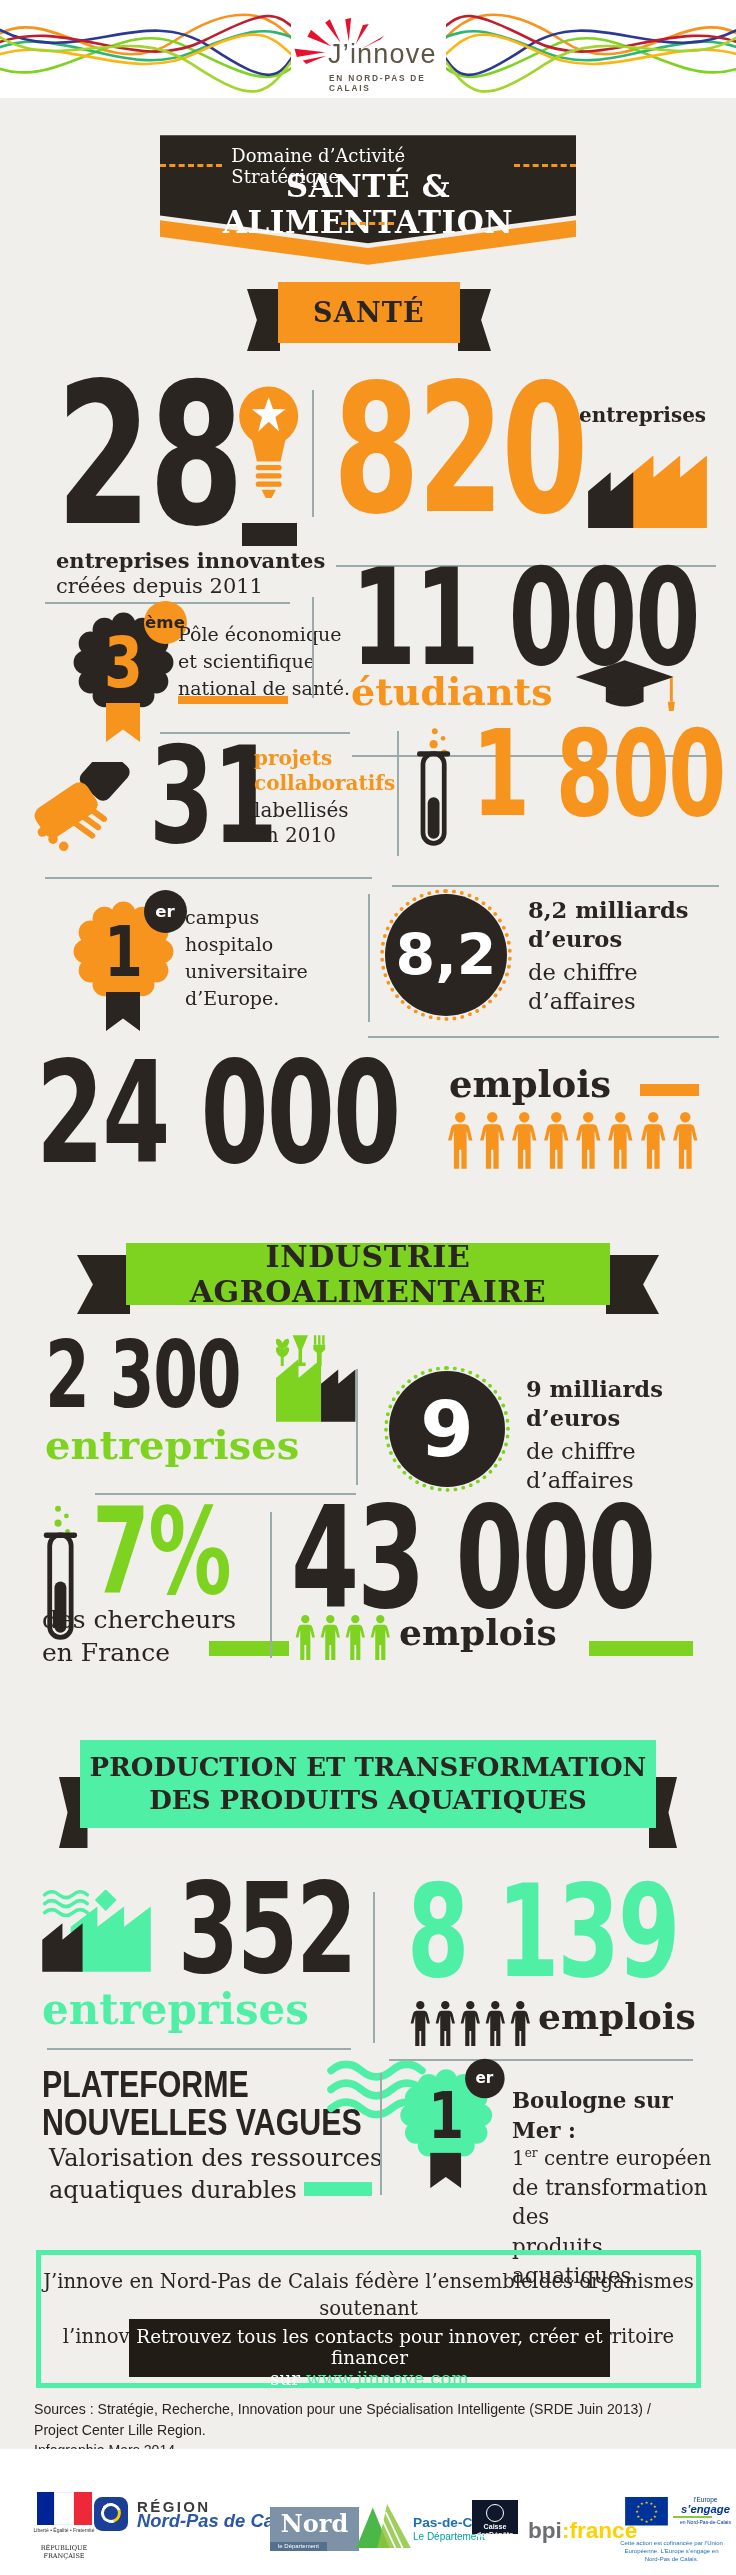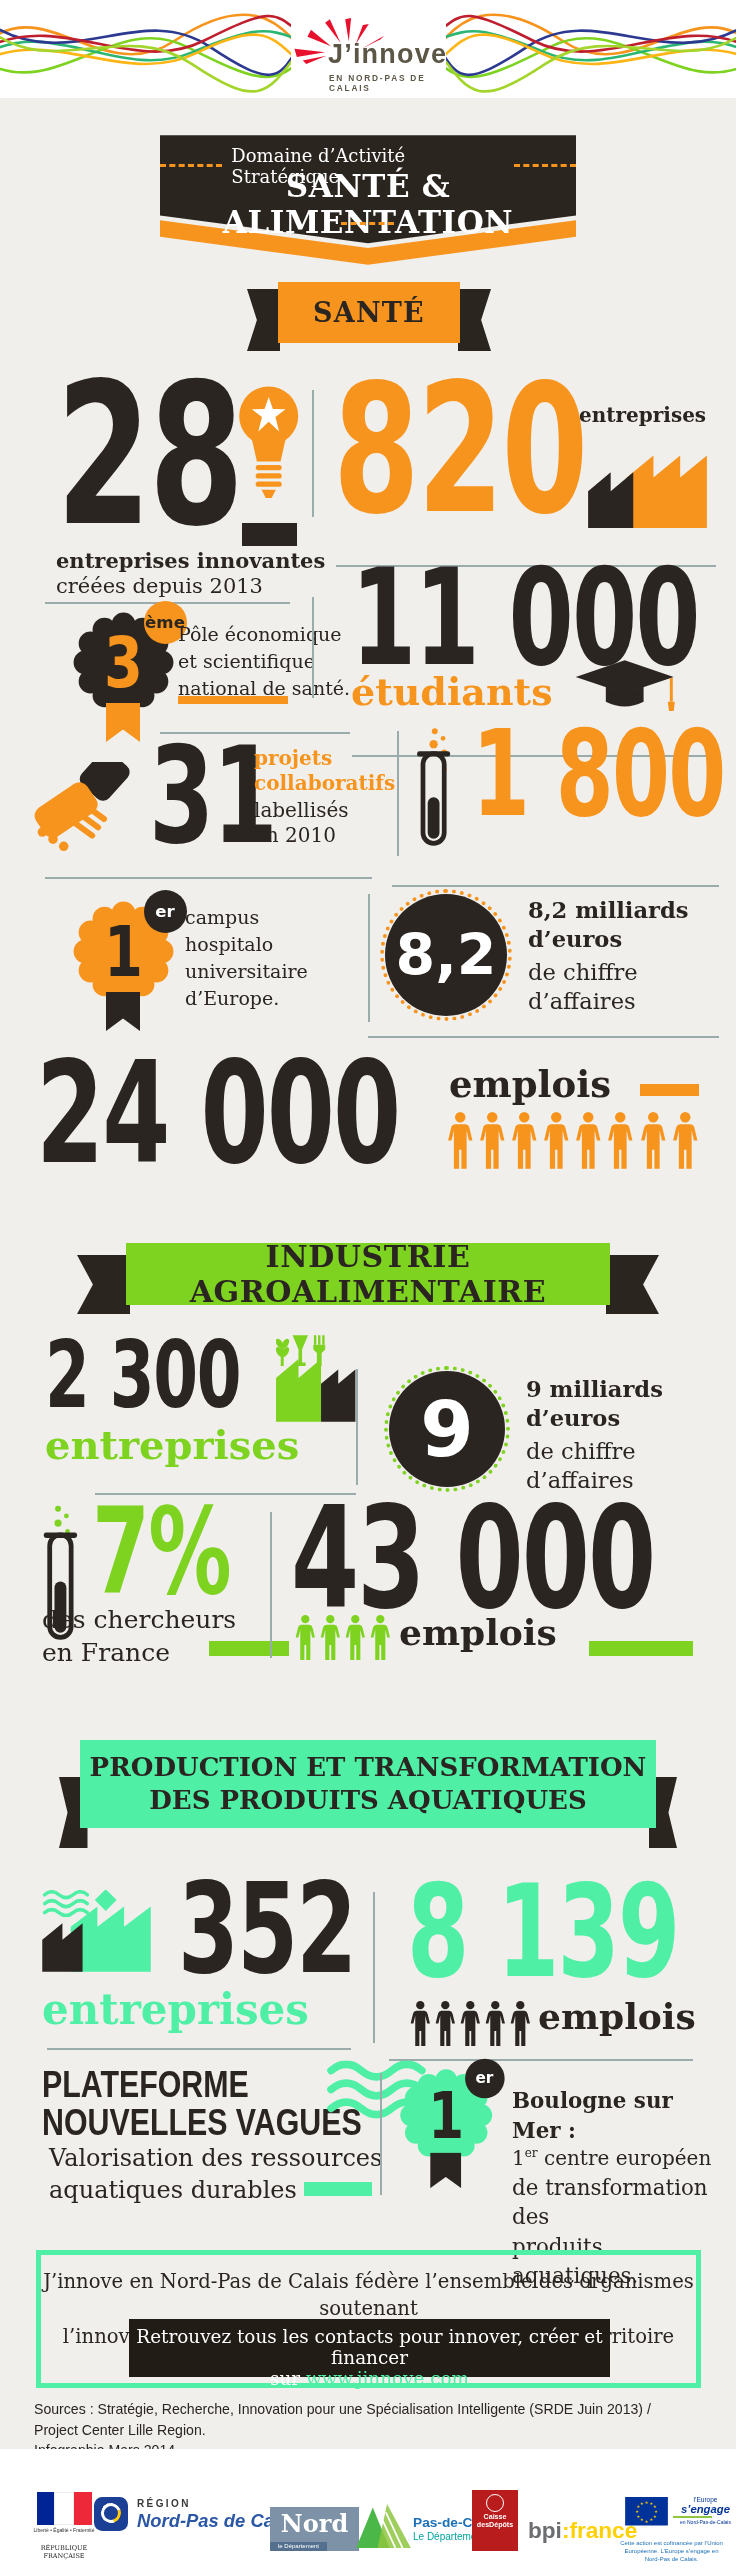--- a/index.html
+++ b/index.html
@@ -115,21 +115,21 @@
         <g fill="#e8112d">
           <polygon points="0,52 52,58 4,66"></polygon>
           <polygon points="28,20 62,48 22,32"></polygon>
           <polygon points="60,2 78,42 52,8"></polygon>
           <polygon points="96,0 92,40 86,2"></polygon>
           <polygon points="126,10 104,44 116,12"></polygon>
           <polygon points="152,30 114,52 146,36"></polygon>
           <polygon points="14,72 54,64 20,78"></polygon>
         </g>
       </svg>
-      <div class="abs cond" style="left:58px;top:21.4px;font-size:27px;font-weight:bold;letter-spacing:1.2px;color:#5b5646;">J’innove</div>
+      <div class="abs cond" style="left:58px;top:21.4px;font-size:27px;font-weight:normal;letter-spacing:1.2px;color:#5b5646;">J’innove</div>
       <div class="abs cond" style="left:59px;top:55px;font-size:8.3px;font-weight:bold;letter-spacing:1.8px;color:#5b5646;">EN NORD-PAS DE CALAIS</div>
     </div>
   </div>
 
   <div class="abs" style="left:160px;top:135px;width:416px;height:143px;">
     <svg width="416" height="143" viewBox="0 0 700 240">
       <polygon points="0,0 700,0 700,135 350,182 0,135" fill="#2b251f"></polygon>
       <polygon points="0,143 350,190 700,143 700,171 350,218 0,171" fill="#f7941e"></polygon>
     </svg>
     <div class="abs" style="left:0;top:9.5px;width:416px;display:flex;align-items:center;justify-content:center;gap:9.5px;">
@@ -152,21 +152,21 @@
     <circle cx="52" cy="55" r="50" fill="#f7941e"></circle>
     <path d="M22 88 L32 132 H72 L82 88 Z" fill="#f7941e"></path>
     <polygon fill="#ffffff" points="52,23 59.1,43.3 80.5,43.7 63.4,56.7 69.6,81.3 52,65 34.4,81.3 40.6,56.7 23.5,43.7 44.9,43.3"></polygon>
     <rect x="30" y="138" width="44" height="9" rx="4.5" fill="#f7941e"></rect>
     <rect x="30" y="152" width="44" height="9" rx="4.5" fill="#f7941e"></rect>
     <rect x="30" y="166" width="44" height="9" rx="4.5" fill="#f7941e"></rect>
     <path d="M40 180 H64 L57 194 H47 Z" fill="#f7941e"></path>
   </svg>
   <div class="abs" style="left:242px;top:523px;width:55px;height:22.6px;background:#2b2521;"></div>
   <div class="abs slab bold" style="left:56px;top:548px;font-size:21px;">entreprises innovantes</div>
-  <div class="abs slab" style="left:56px;top:574px;font-size:21px;">créées depuis 2013</div>
+  <div class="abs slab" style="left:56px;top:574px;font-size:21px;">créées depuis 2011</div>
 
   <div class="vline" style="left:312px;top:390px;height:127px;"></div>
 
   <div class="abs num c-orange" style="left:333px;top:381px;font-size:178px;">820</div>
   <div class="abs slab bold" style="left:579px;top:403px;font-size:20px;">entreprises</div>
   <svg class="abs" style="left:585px;top:433px;" width="125" height="98" viewBox="0 0 210 165">
     <path d="M70 160 V75 L115 38 V75 L160 38 V75 L205 38 V160 Z" fill="#f7941e"></path>
     <path d="M5 160 V98 L43 66 V98 L81 66 V160 Z" fill="#2b2521"></path>
   </svg>
   <div class="hline" style="left:336px;top:565px;width:380px;"></div>
@@ -440,41 +440,41 @@
           <div style="flex:1;background:#ed2939;"></div>
       </div>
       <div class="cond" style="font-size:5px;text-align:center;margin-top:2.4px;color:#333;">Liberté • Égalité • Fraternité</div>
       <div class="slab" style="font-size:6.5px;text-align:center;margin-top:11px;color:#222;">RÉPUBLIQUE FRANÇAISE</div>
     </div>
 
     <div class="abs" style="left:94px;top:48px;">
       <div style="position:absolute;left:0;top:0;width:34px;height:34px;border-radius:8.3px;background:#1b3f94;">
         <div style="position:absolute;left:7.1px;top:6px;width:20px;height:20px;border:3.6px solid #ffffff;border-right-color:#ffcc00;border-radius:50%;transform:rotate(25deg);"></div>
       </div>
-      <div class="cond bold" style="position:absolute;left:43px;top:1.2px;font-size:10px;letter-spacing:2.4px;color:#3a3a3a;">RÉGION</div>
+      <div class="cond bold" style="position:absolute;left:43px;top:1.2px;font-size:15px;letter-spacing:2.4px;color:#3a3a3a;">RÉGION</div>
       <div class="cond bold" style="position:absolute;left:43px;top:13px;width:178px;font-size:18.4px;font-style:italic;color:#2b57a5;">Nord-Pas de Calais</div>
     </div>
 
     <div class="abs" style="left:270px;top:58px;width:89px;height:44px;background:#7d91a7;">
       <div class="slab bold" style="text-align:center;font-size:24px;color:#ffffff;line-height:33px;">Nord</div>
       <div class="cond" style="position:absolute;left:0;bottom:0;width:57px;height:9.5px;background:#54708e;color:#fff;font-size:6px;text-align:center;line-height:9.5px;">le Département</div>
     </div>
 
     <div class="abs" style="left:356px;top:55px;">
       <svg width="55" height="44" viewBox="0 0 92 74">
         <polygon points="28,6 56,74 0,74" fill="#4bb748"></polygon>
         <polygon points="52,0 92,74 36,74" fill="#8dc63f" opacity=".85"></polygon>
         <line x1="40" y1="18" x2="66" y2="74" stroke="#ffffff" stroke-width="3"></line>
         <line x1="50" y1="14" x2="78" y2="74" stroke="#ffffff" stroke-width="3"></line>
       </svg>
       <div class="cond bold" style="position:absolute;left:57px;top:10.7px;font-size:13.7px;color:#1d70b7;white-space:nowrap;">Pas-de-Calais</div>
       <div class="cond" style="position:absolute;left:57px;top:27px;font-size:10px;color:#00a5a0;white-space:nowrap;">Le Département</div>
     </div>
 
-    <div class="abs" style="left:472px;top:41px;width:46px;height:61px;background:#b91c1c;">
+    <div class="abs" style="left:472px;top:51px;width:46px;height:34px;background:#0f172a;">
       <div style="width:18px;height:18px;border:1.8px solid #ffffff;border-radius:50%;margin:4.2px auto 1.2px;"></div>
       <div class="cond bold" style="text-align:center;font-size:7.1px;color:#ffffff;">Caisse</div>
       <div class="cond bold" style="text-align:center;font-size:7.1px;color:#ffffff;">desDépôts</div>
     </div>
 
     <div class="abs cond" style="left:528px;top:69px;font-size:22.6px;font-weight:bold;white-space:nowrap;">
       <span style="color:#6d6e71;">bpi</span><span style="color:#ffd100;">:</span><span style="color:#ffd100;">france</span>
     </div>
 
     <div class="abs" style="left:625px;top:48px;text-align:center;">

